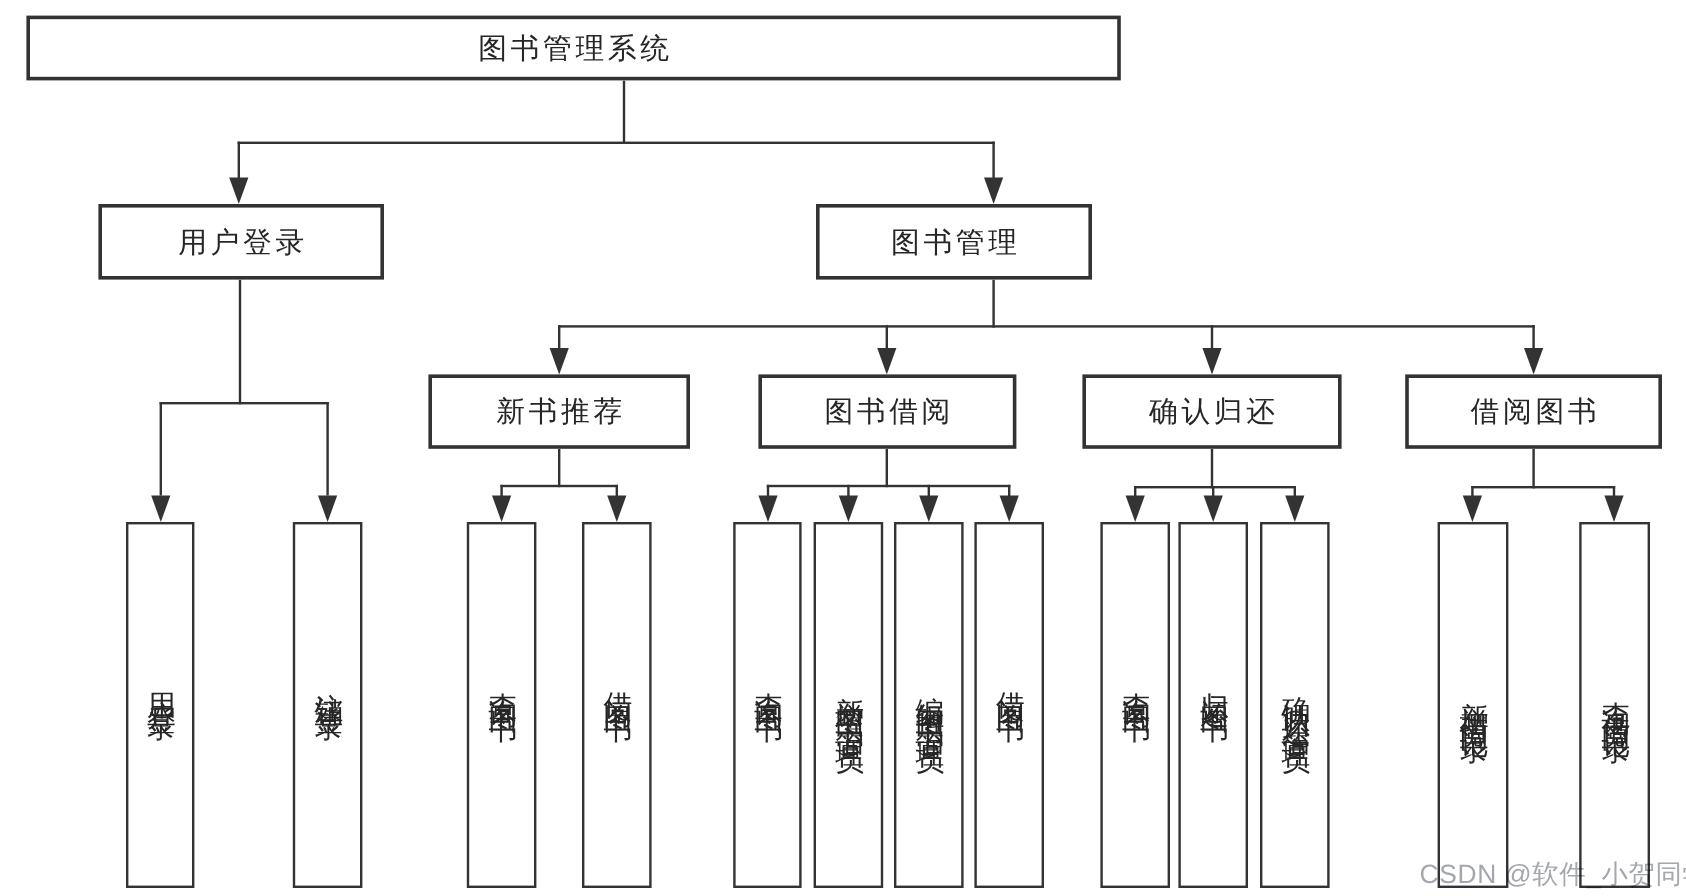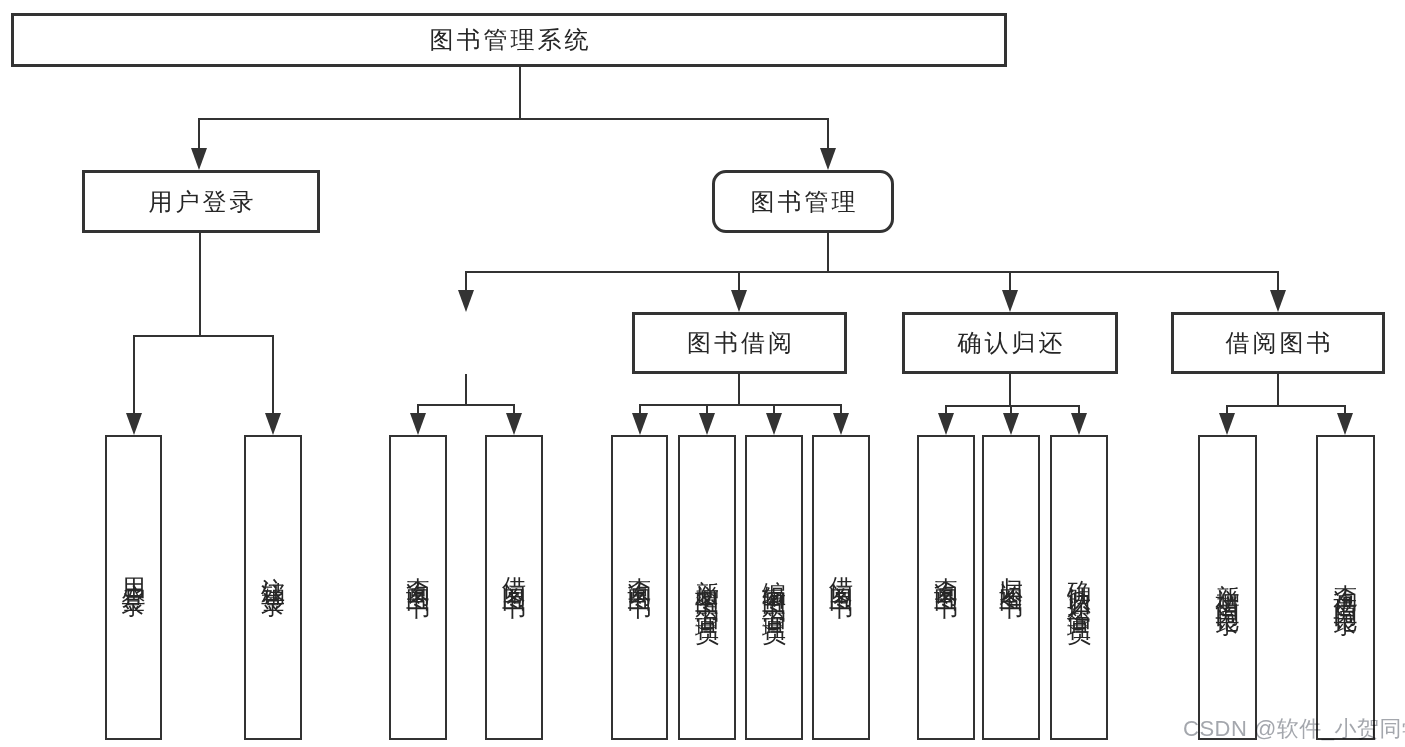--- a/index.html
+++ b/index.html
@@ -49,32 +49,35 @@
     mix-blend-mode:multiply;
     z-index:5;
     white-space:nowrap;
   }
 </style>
 </head>
 <body>
 
 <div class="canvas">
 
-  <div class="box" style="left:11px; top:13px; width:996px; height:54px;">
+  <div class="box" style="left:22px; top:13px; width:912px; height:54px;">
     <span class="hlabel">图书管理系统</span>
   </div>
 
   <div class="box" style="left:82px; top:170px; width:238px; height:63px;">
     <span class="hlabel">用户登录</span>
   </div>
 
-  <div class="box" style="left:712px; top:170px; width:182px; height:63px;border-radius:14px;">
+  <div class="box" style="left:680px; top:170px; width:230px; height:63px;">
     <span class="hlabel">图书管理</span>
   </div>
 
+  <div class="box" style="left:357px; top:312px; width:218px; height:62px;">
+    <span class="hlabel">新书推荐</span>
+  </div>
 
   <div class="box" style="left:632px; top:312px; width:215px; height:62px;align-items:center;">
     <span class="hlabel">图书借阅</span>
   </div>
 
   <div class="box" style="left:902px; top:312px; width:216px; height:62px;">
     <span class="hlabel">确认归还</span>
   </div>
 
   <div class="box" style="left:1171px; top:312px; width:214px; height:62px;">

